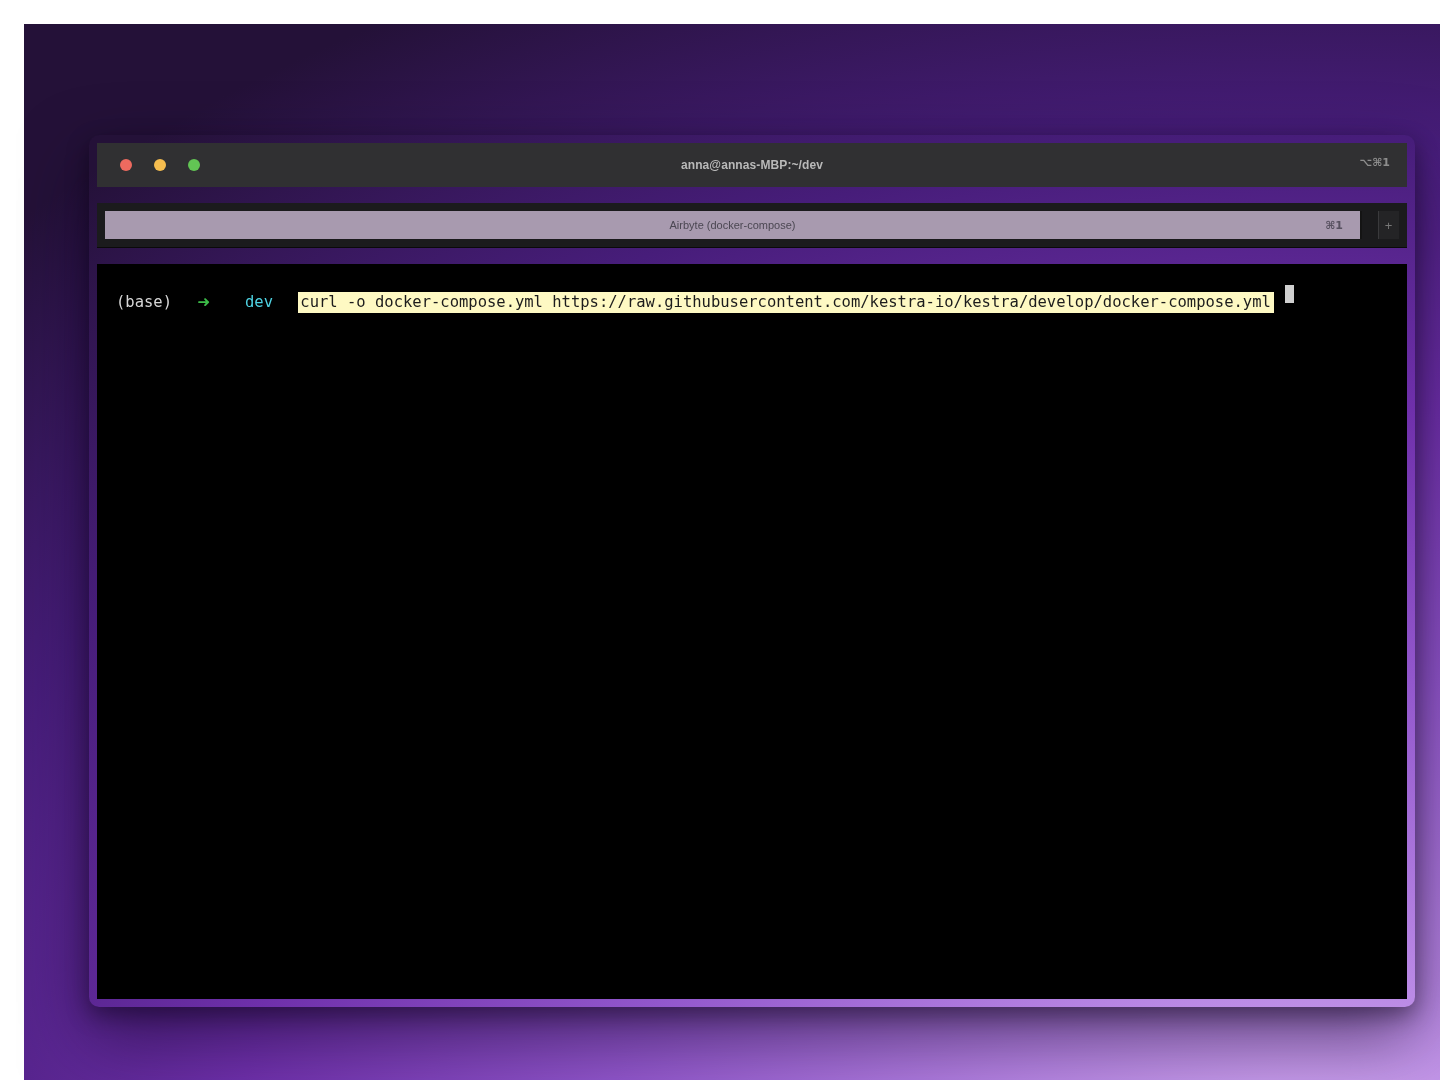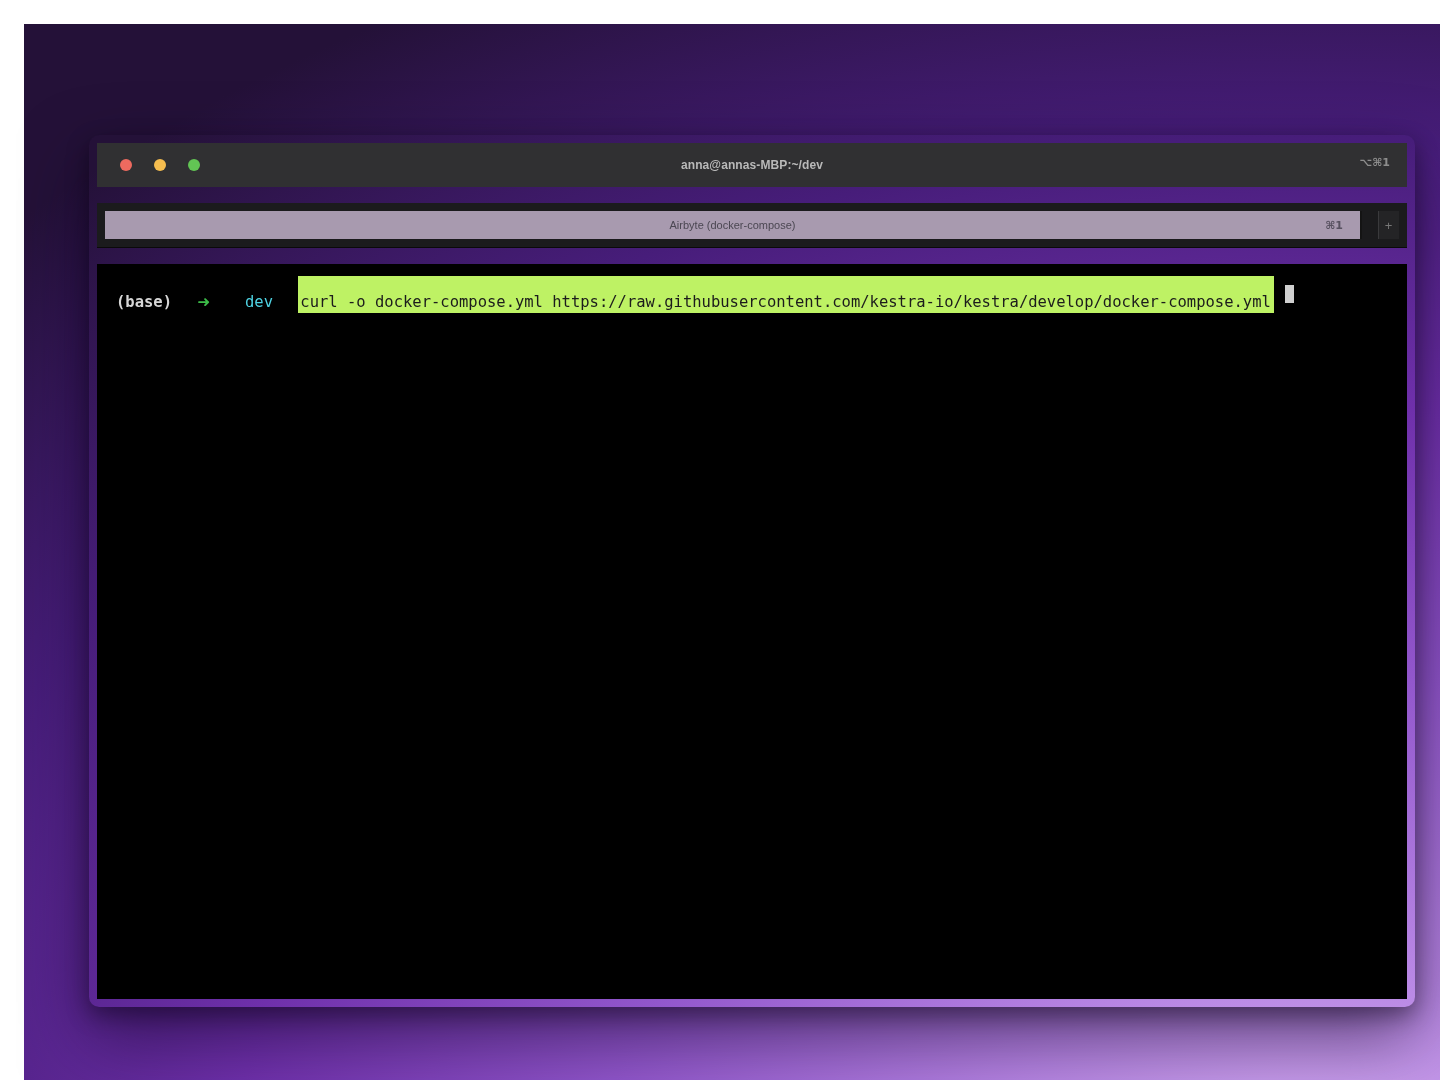--- a/index.html
+++ b/index.html
@@ -110,31 +110,31 @@
   
   .terminal {
     flex: 1 1 auto;
     background: #000000;
     padding: 5px 3px;
     font-family: "DejaVu Sans Mono", monospace;
     font-size: 15.5px;
     line-height: 21px;
   }
   .prompt-line { white-space: pre; }
-  .conda-env { color: #d6d6d6; font-weight: bold; }
+  .conda-env { color: #d6d6d6; }
   .prompt-arrow {
     color: #3cbd49;
     font-weight: bold;
     font-family: "DejaVu Sans", "DejaVu Sans Mono", monospace;
   }
   .prompt-dir { color: #4ed2e2; font-weight: normal; }
   .command-selected {
-    background: #bef264;
+    background: #fef9c3;
     color: #1c1c1c;
-    padding: 17px 3px 2px 2px;
+    padding: 1px 3px 2px 2px;
   }
   .cursor-block {
     display: inline-block;
     width: 9px; height: 18px;
     background: #d0d0d0;
     margin-left: 3px;
     vertical-align: text-bottom;
   }
 </style>
 </head>

